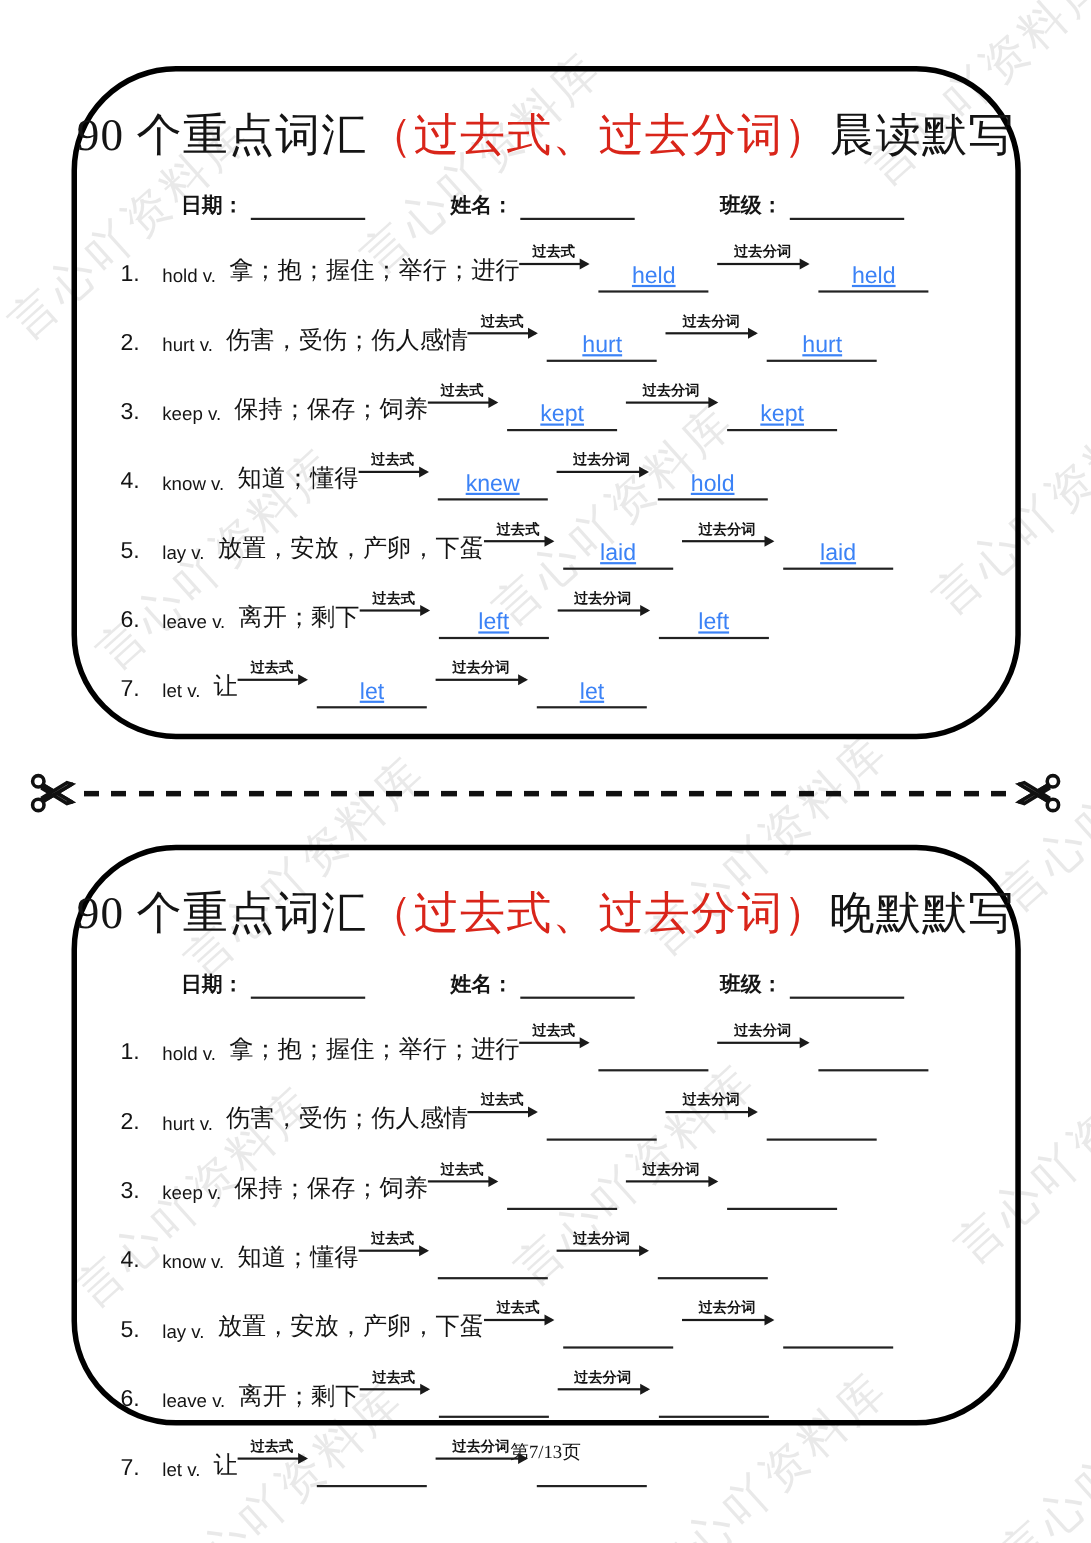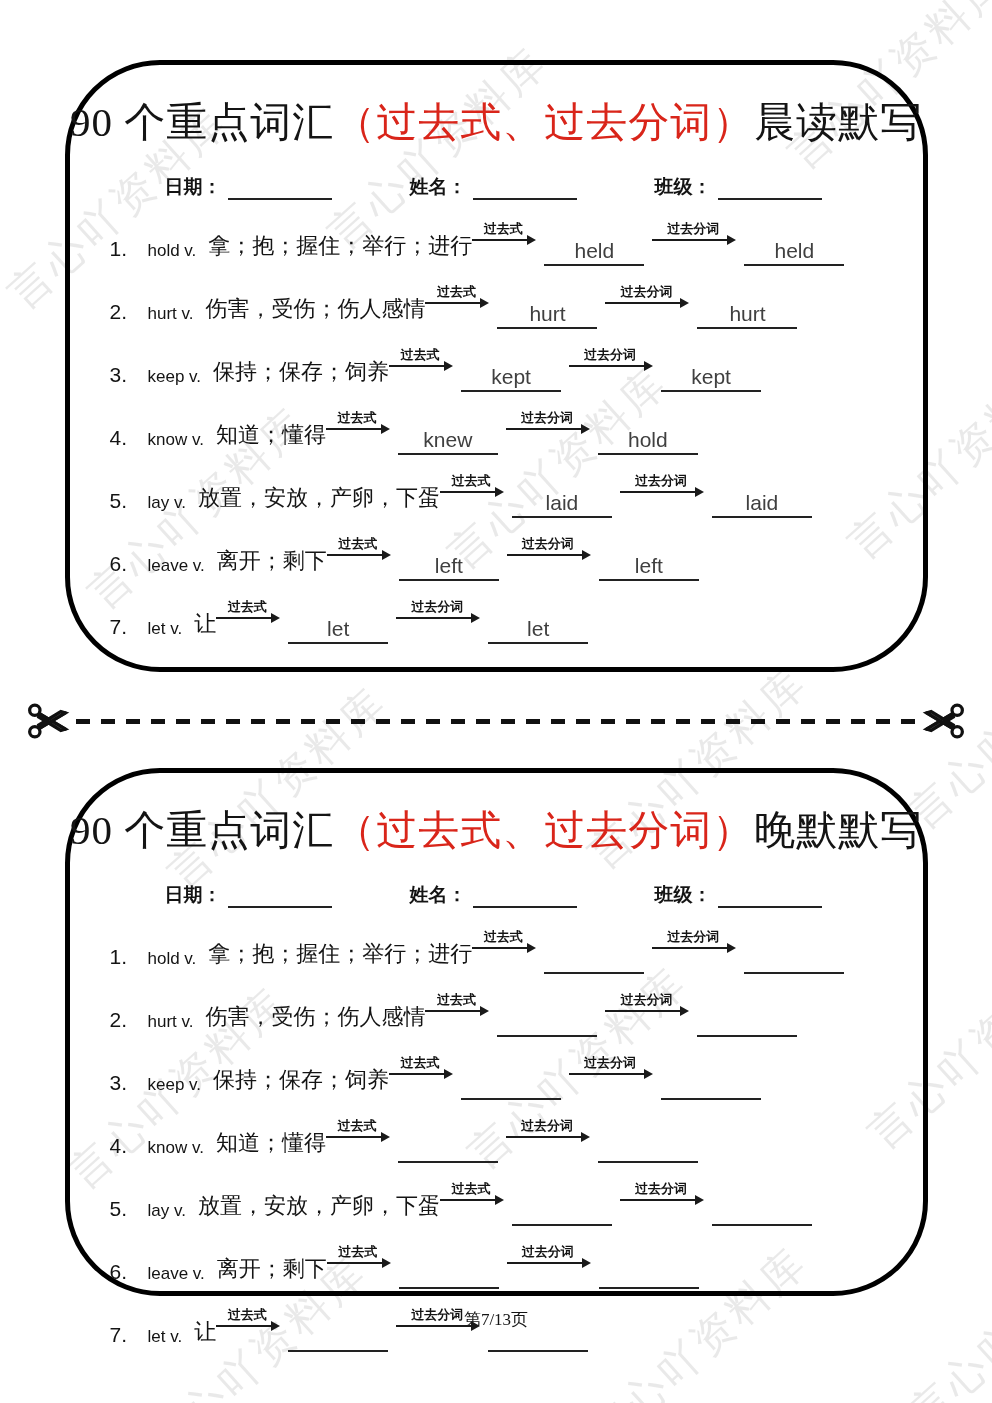--- a/index.html
+++ b/index.html
@@ -131,21 +131,22 @@
     display: inline-block;
     width: 100px;
     border-bottom: 2px solid #222;
     text-align: center;
     margin: 0 8px 9px 10px;
   }
   .answer {
     display: block;
     font-size: 21px;
     line-height: 27px;
-    color: #404040;
+    color: #3b82f6;
+    text-decoration: underline;
   }
 
   
   .cutline {
     display: flex;
     align-items: center;
     margin: 26px 26px 24px 26px;
     height: 46px;
   }
   .dashes {

